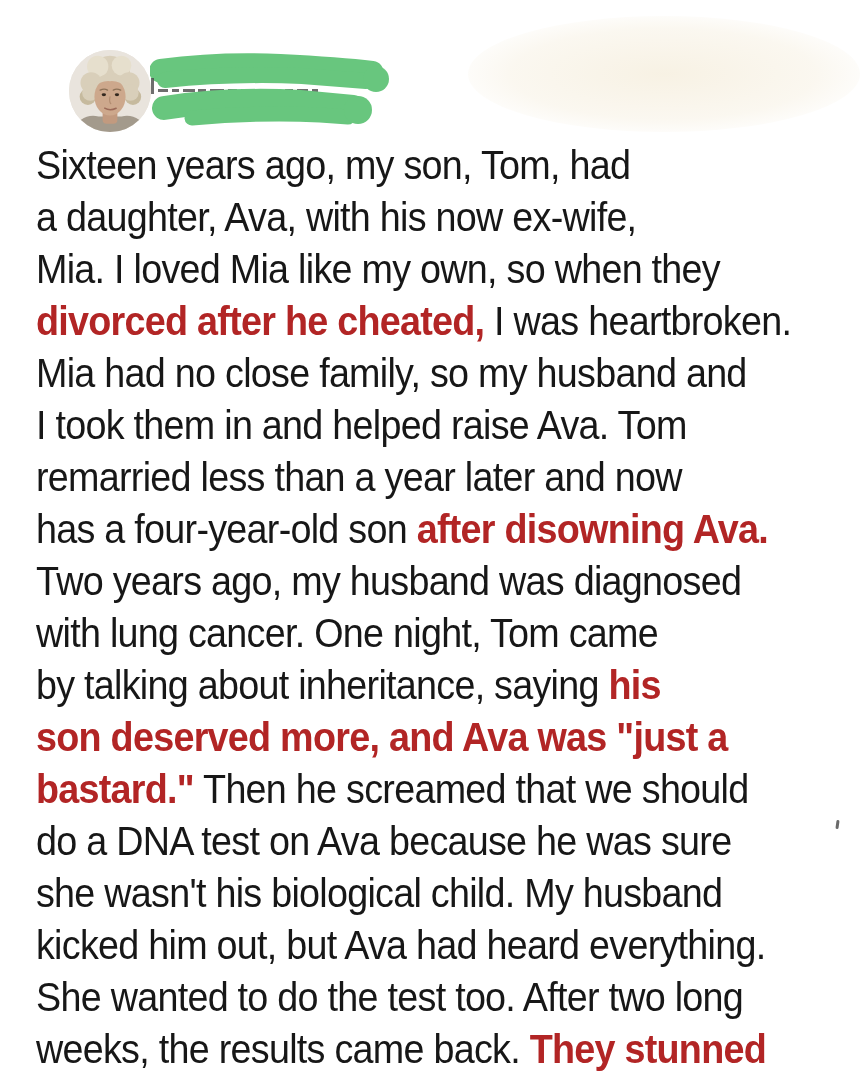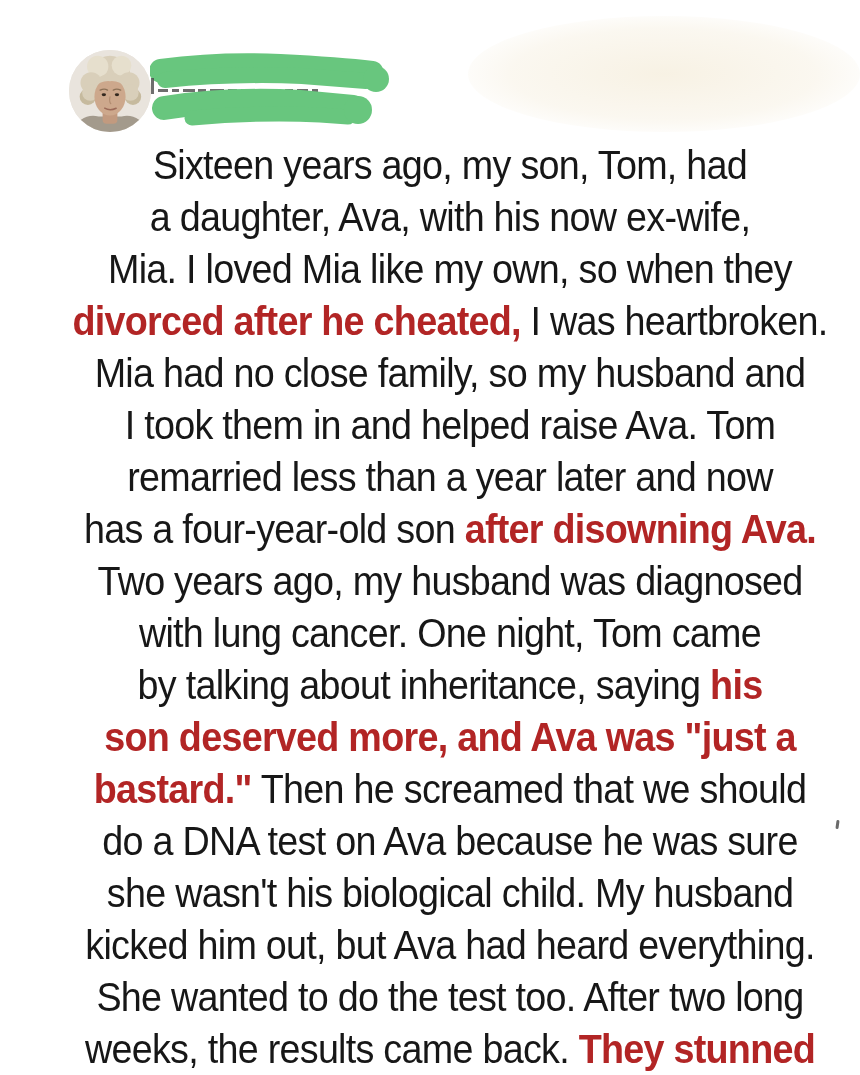--- a/index.html
+++ b/index.html
@@ -16,21 +16,21 @@
     --smudge:#f6efdf;
   }
   html,body{margin:0;padding:0;}
   body{
     width:860px;height:1075px;
     background:#ffffff;
     overflow:hidden;
     position:relative;
     font-family:"Liberation Sans","DejaVu Sans",sans-serif;
   }
-  .page{position:absolute;inset:0;text-align:center;}
+  .page{position:absolute;inset:0;}
   .header{position:absolute;left:0;top:0;width:860px;height:139px;}
   .smudge{
     position:absolute;left:468px;top:16px;width:392px;height:116px;
     background:radial-gradient(ellipse at 50% 50%, var(--smudge) 0%, rgba(246,239,223,.55) 55%, rgba(246,239,223,0) 80%);
     border-radius:50%;
     opacity:.85;
   }
   .avatar{
     position:absolute;left:69px;top:50px;width:82px;height:82px;
     border-radius:50%;overflow:hidden;background:var(--av-bg);

